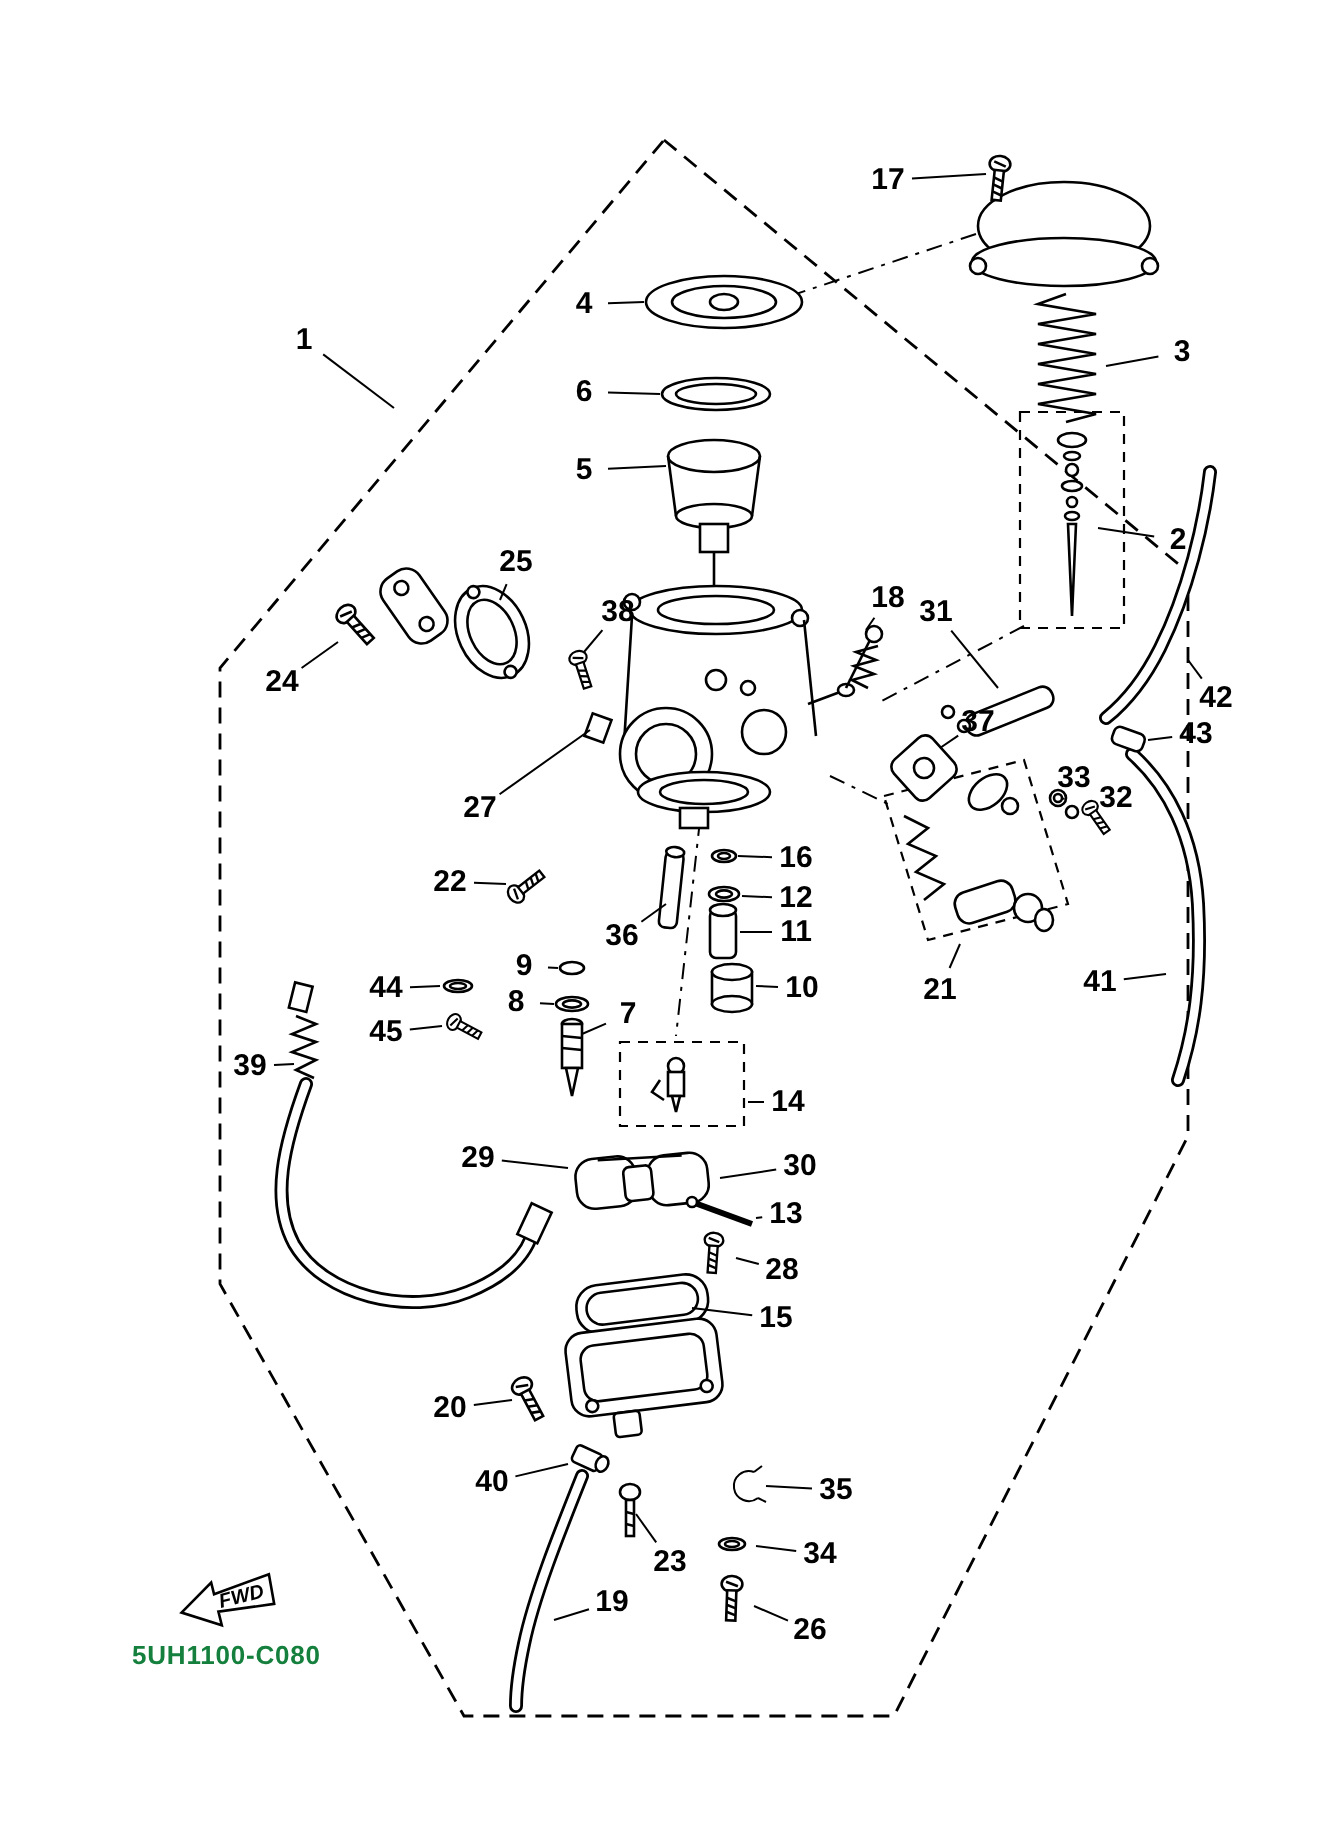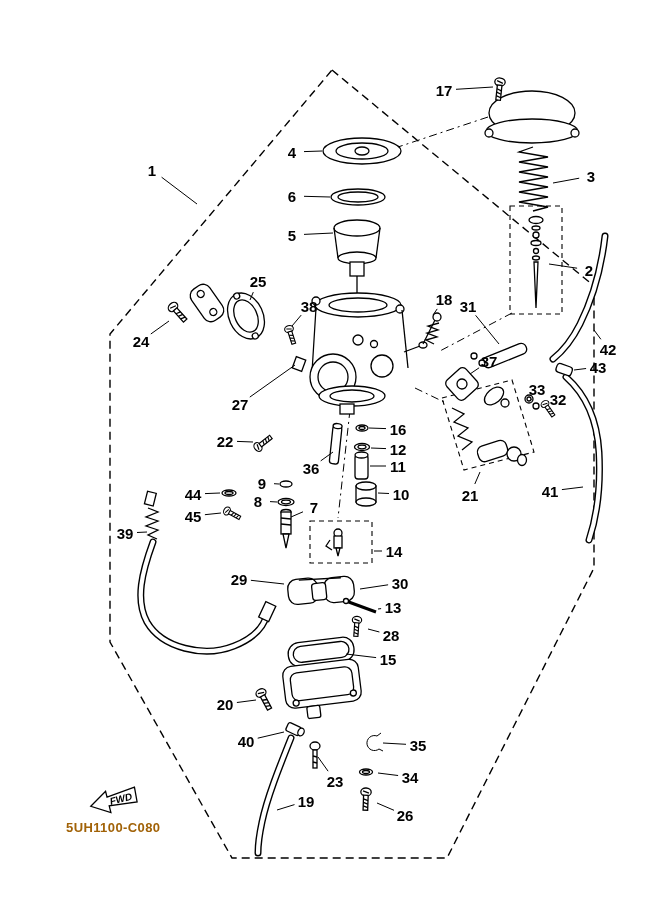--- a/index.html
+++ b/index.html
@@ -1,20 +1,20 @@
 <!DOCTYPE html>
 <html><head>
 <meta charset="utf-8">
 <style>
   html,body{margin:0;padding:0;background:#fff;}
   .stage{position:relative;width:661px;height:913px;background:#fff;overflow:hidden;
          font-family:"Liberation Sans",sans-serif;}
   .stage svg{position:absolute;left:0;top:0;}
   .part-code{position:absolute;left:66px;top:820px;font:bold 13px "Liberation Sans",sans-serif;
-             color:#a16207;letter-spacing:.4px;}
+             color:#15803d;letter-spacing:.4px;}
   
   .s{stroke:#000;stroke-width:1.3;fill:#fff;}
   .ln{stroke:#000;stroke-width:1.3;fill:none;}
   .thin{stroke:#000;stroke-width:1;fill:none;}
   .dash{stroke:#000;stroke-width:1.4;fill:none;stroke-dasharray:8 5;}
   .dashbox{stroke:#000;stroke-width:1.1;fill:none;stroke-dasharray:5 4;}
   .dashdot{stroke:#000;stroke-width:1;fill:none;stroke-dasharray:8 4 2 4;}
   .tube-o{stroke:#000;stroke-width:7;fill:none;stroke-linecap:round;}
   .tube-i{stroke:#fff;stroke-width:4.2;fill:none;stroke-linecap:round;}
   .leader{stroke:#000;stroke-width:1;}

